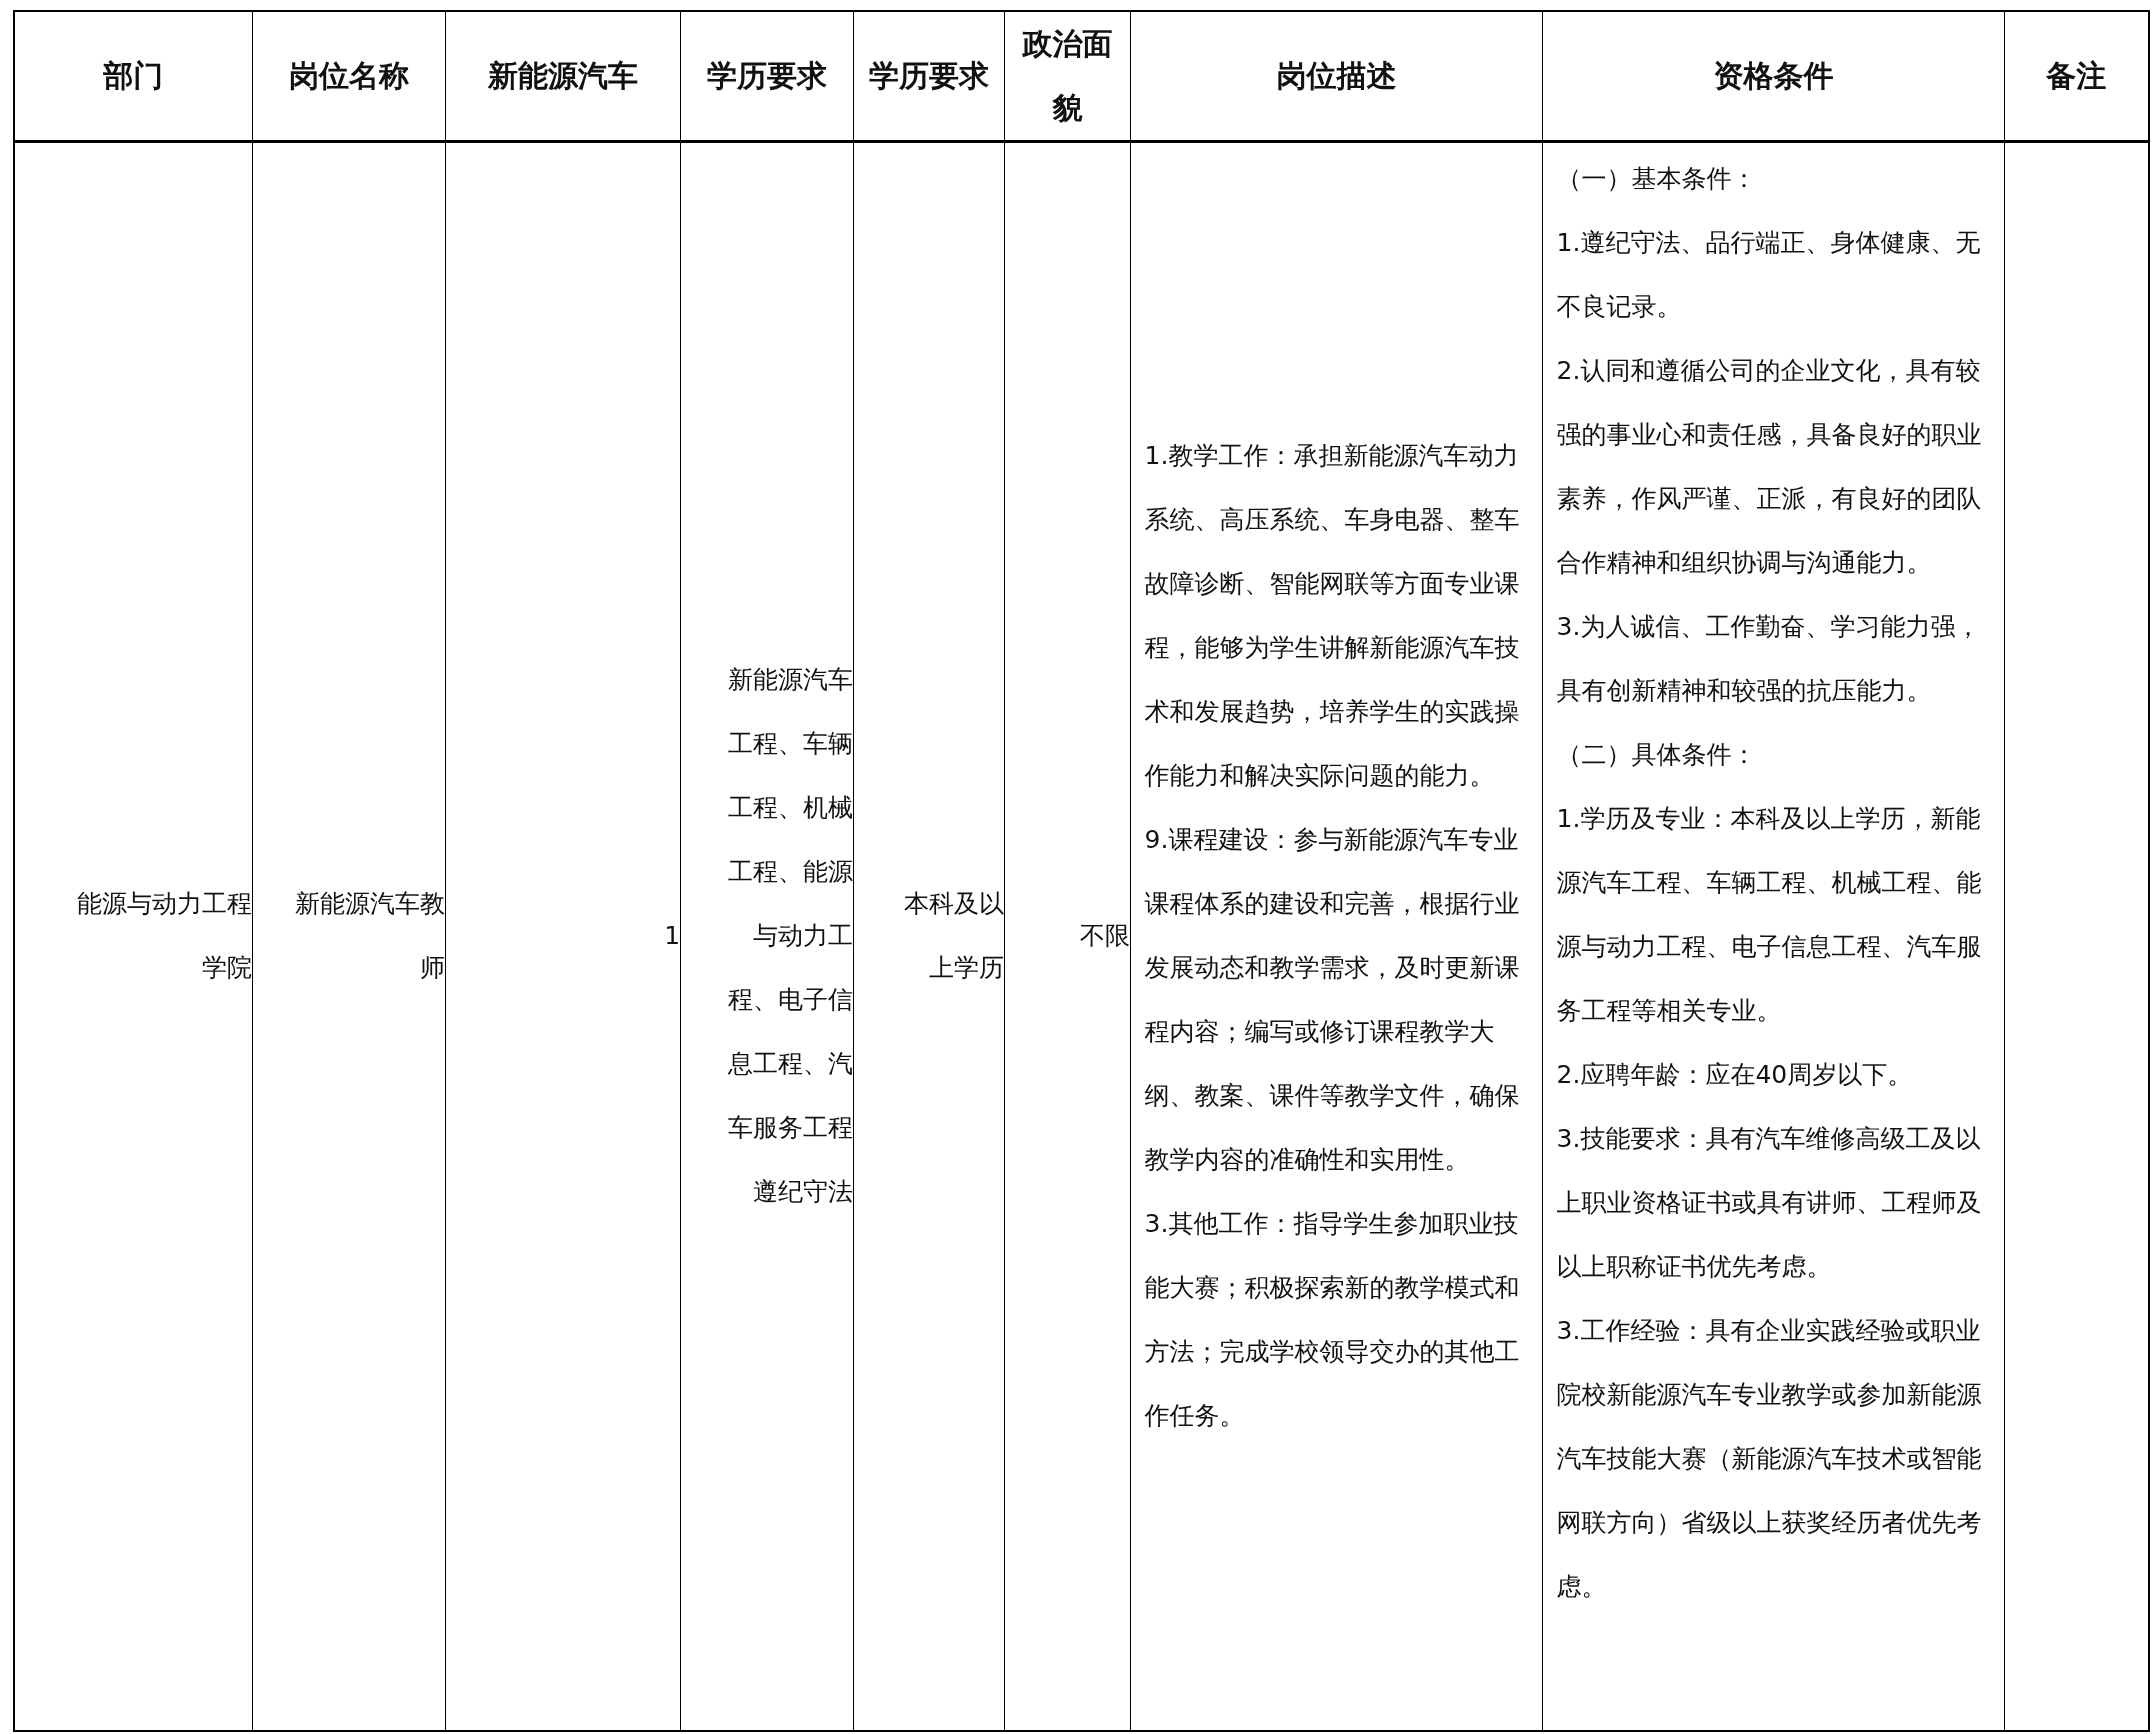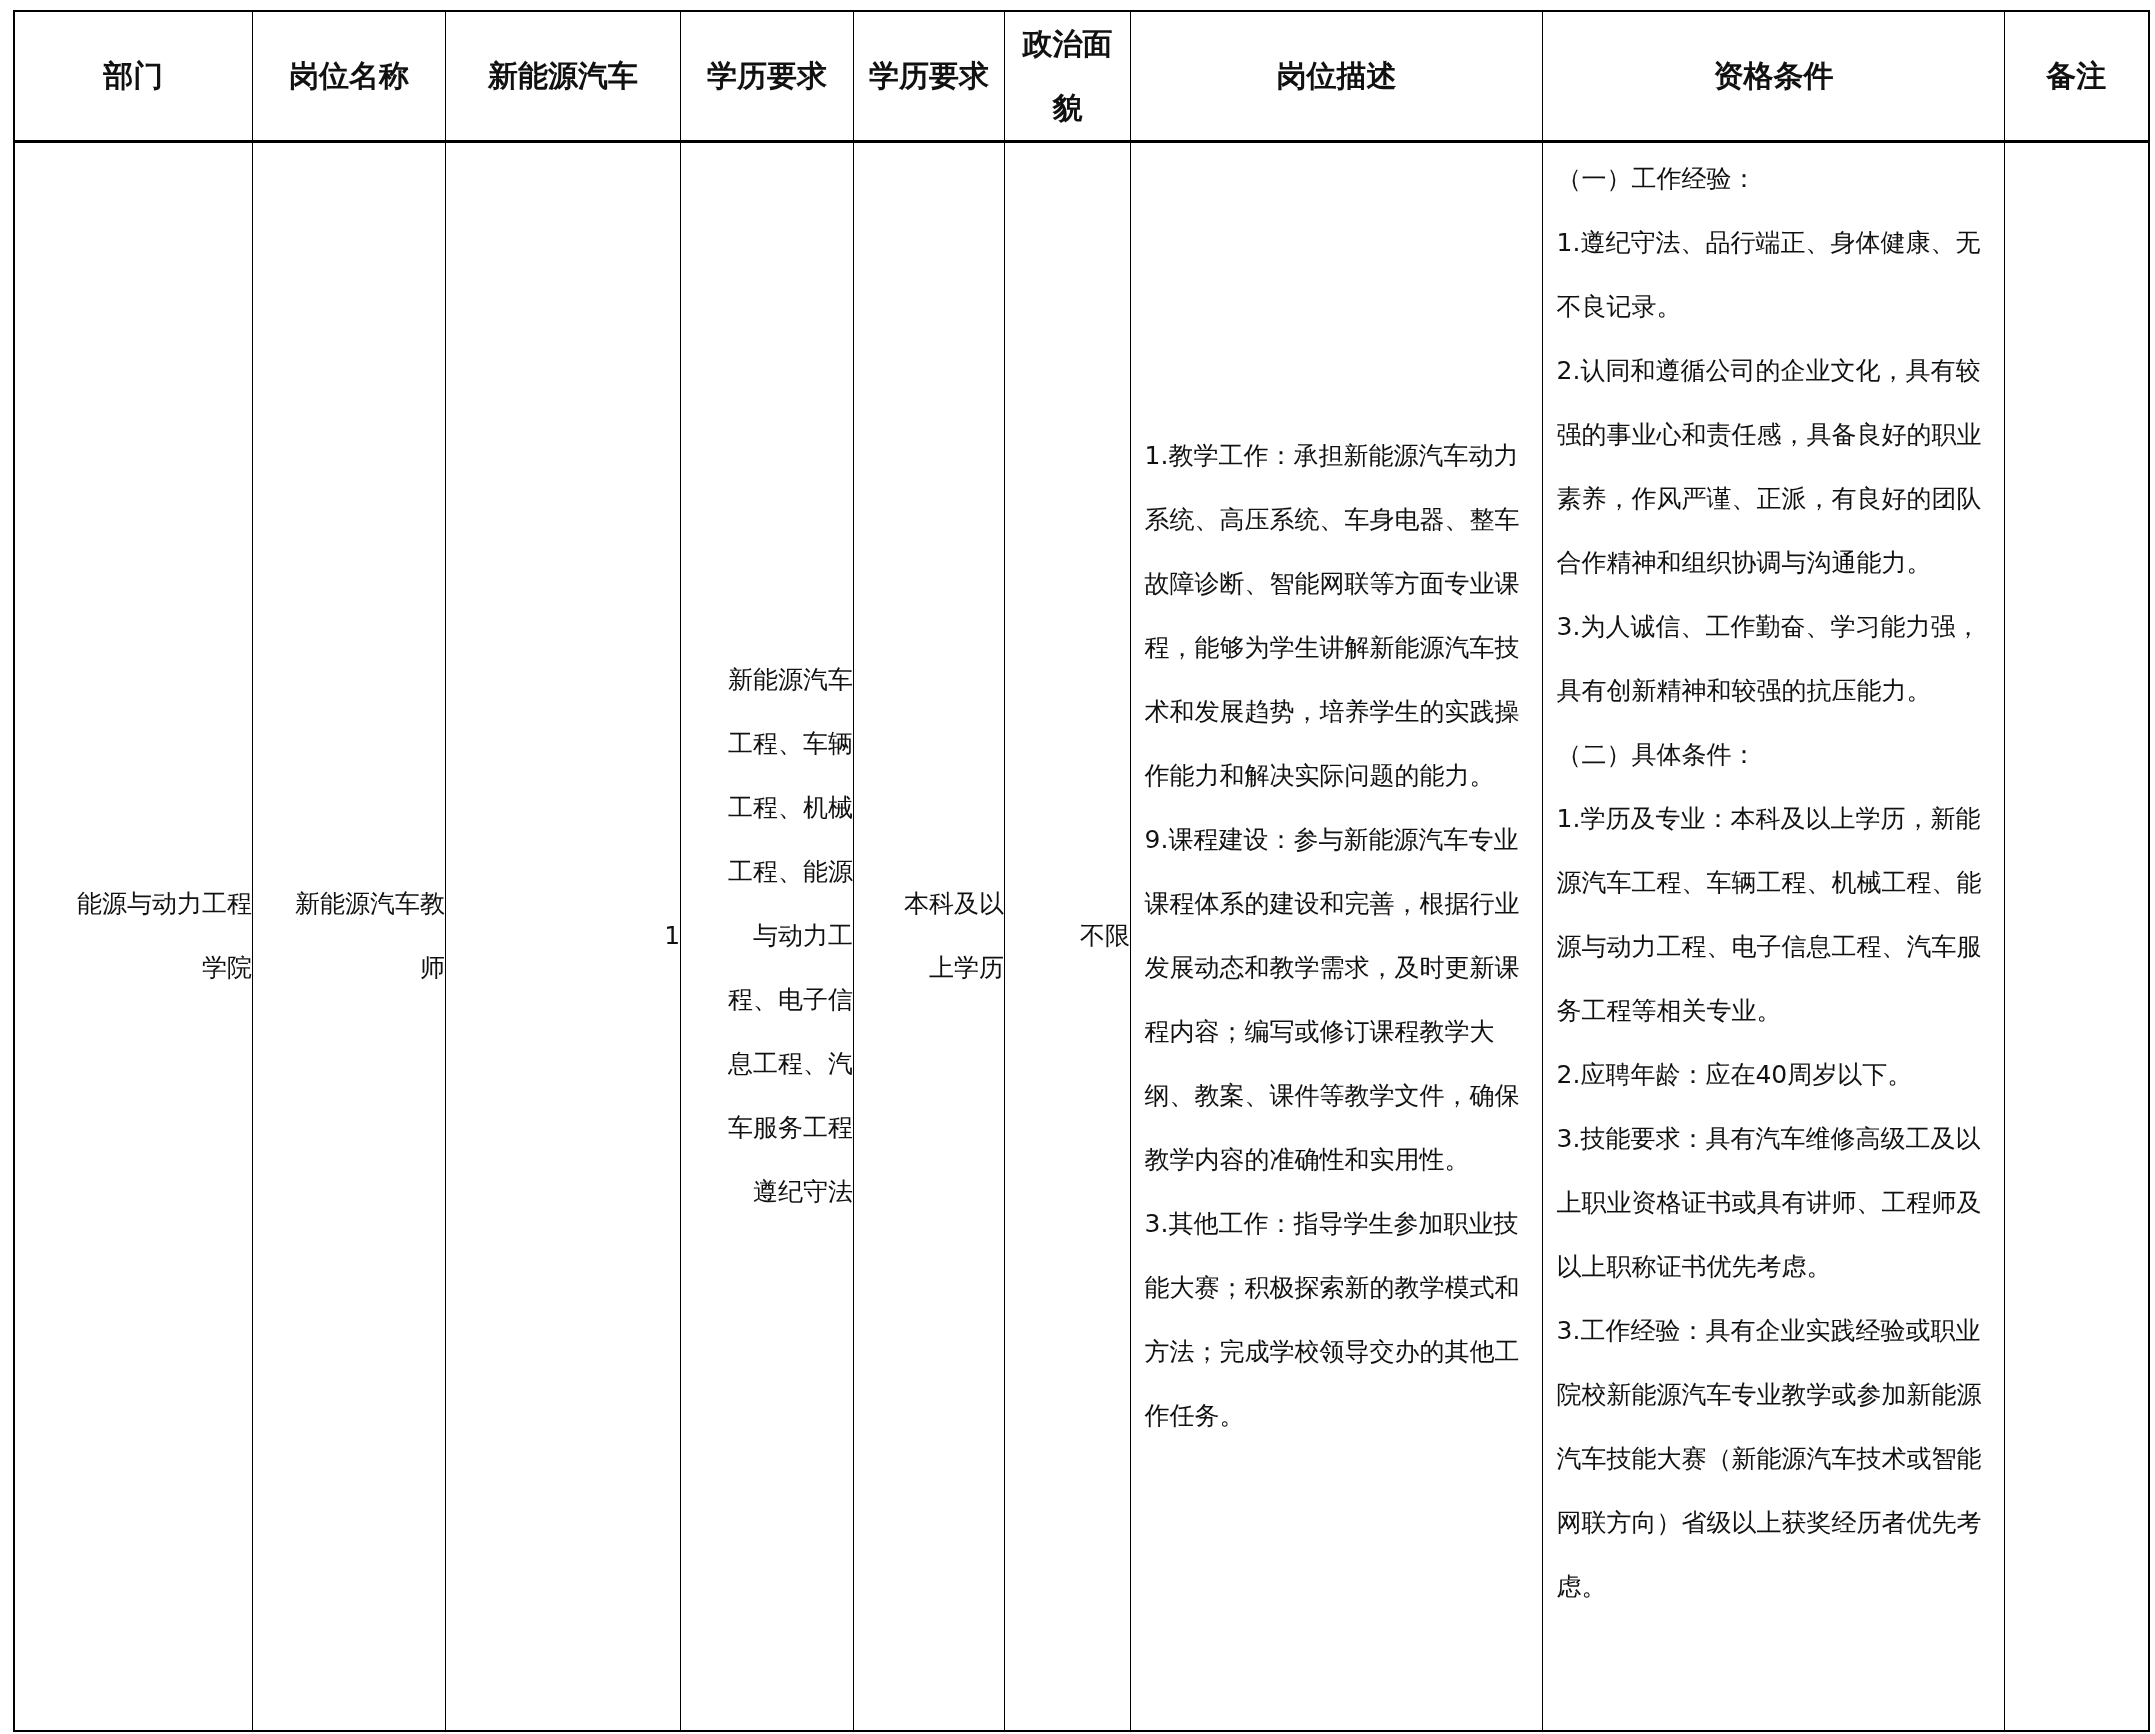--- a/index.html
+++ b/index.html
@@ -78,21 +78,21 @@
         <div>上学历</div>
       </td>
       <td class="center">不限</td>
       <td class="left cell-pad">
         <p class="para">1.教学工作：承担新能源汽车动力系统、高压系统、车身电器、整车故障诊断、智能网联等方面专业课程，能够为学生讲解新能源汽车技术和发展趋势，培养学生的实践操作能力和解决实际问题的能力。</p>
         <p class="para">9.课程建设：参与新能源汽车专业课程体系的建设和完善，根据行业发展动态和教学需求，及时更新课程内容；编写或修订课程教学大纲、教案、课件等教学文件，确保教学内容的准确性和实用性。</p>
         <p class="para">3.其他工作：指导学生参加职业技能大赛；积极探索新的教学模式和方法；完成学校领导交办的其他工作任务。</p>
       </td>
       <td class="left cell-pad qual">
         <div class="qual-inner">
-          <p class="para">（一）工作经验：</p>
+          <p class="para">（一）基本条件：</p>
           <p class="para">1.遵纪守法、品行端正、身体健康、无不良记录。</p>
           <p class="para">2.认同和遵循公司的企业文化，具有较强的事业心和责任感，具备良好的职业素养，作风严谨、正派，有良好的团队合作精神和组织协调与沟通能力。</p>
           <p class="para">3.为人诚信、工作勤奋、学习能力强，具有创新精神和较强的抗压能力。</p>
           <p class="para">（二）具体条件：</p>
           <p class="para">1.学历及专业：本科及以上学历，新能源汽车工程、车辆工程、机械工程、能源与动力工程、电子信息工程、汽车服务工程等相关专业。</p>
           <p class="para">2.应聘年龄：应在40周岁以下。</p>
           <p class="para">3.技能要求：具有汽车维修高级工及以上职业资格证书或具有讲师、工程师及以上职称证书优先考虑。</p>
           <p class="para">3.工作经验：具有企业实践经验或职业院校新能源汽车专业教学或参加新能源汽车技能大赛（新能源汽车技术或智能网联方向）省级以上获奖经历者优先考虑。</p>
         </div>
       </td>

